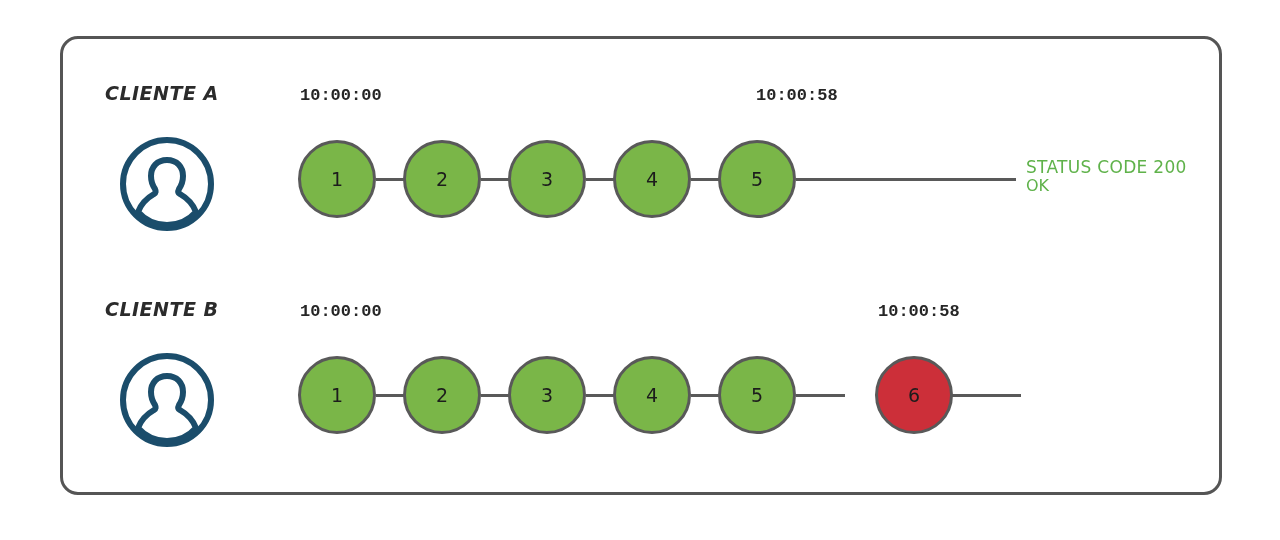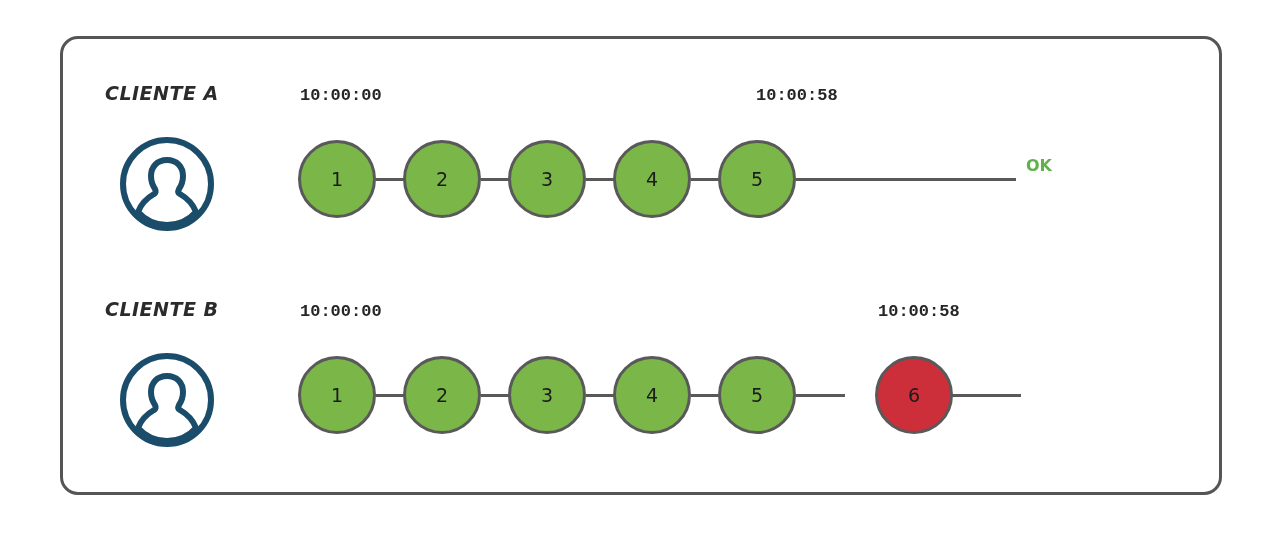--- a/index.html
+++ b/index.html
@@ -130,21 +130,21 @@
   .status .line2 {
     font-size: 16px;
     font-weight: 400;
   }
   .status-a {
     left: 1026px;
     top: 157px;
     text-align: center;
     color: #5fb24a;
   }
-  .status-a .line2 { text-align: center; font-weight: bold; }
+  .status-a .line2 { text-align: left; }
 </style>
 </head>
 <body>
 
 <div id="canvas">
 
   <div class="frame"></div>
 
   <div class="row row-a">
 
@@ -179,20 +179,21 @@
       <div class="connector" style="left:796px; width:220px;"></div>
 
       <div class="node green" style="left:298px;">1</div>
       <div class="node green" style="left:403px;">2</div>
       <div class="node green" style="left:508px;">3</div>
       <div class="node green" style="left:613px;">4</div>
       <div class="node green" style="left:718px;">5</div>
     </div>
 
     <div class="status status-a">
+      <div class="line1">STATUS CODE 200</div>
       <div class="line2">OK</div>
     </div>
   </div>
 
   <div class="row row-b">
 
     <div class="client-label">CLIENTE B</div>
 
     <div class="avatar">
       <svg width="100" height="100" viewBox="0 0 100 100">

